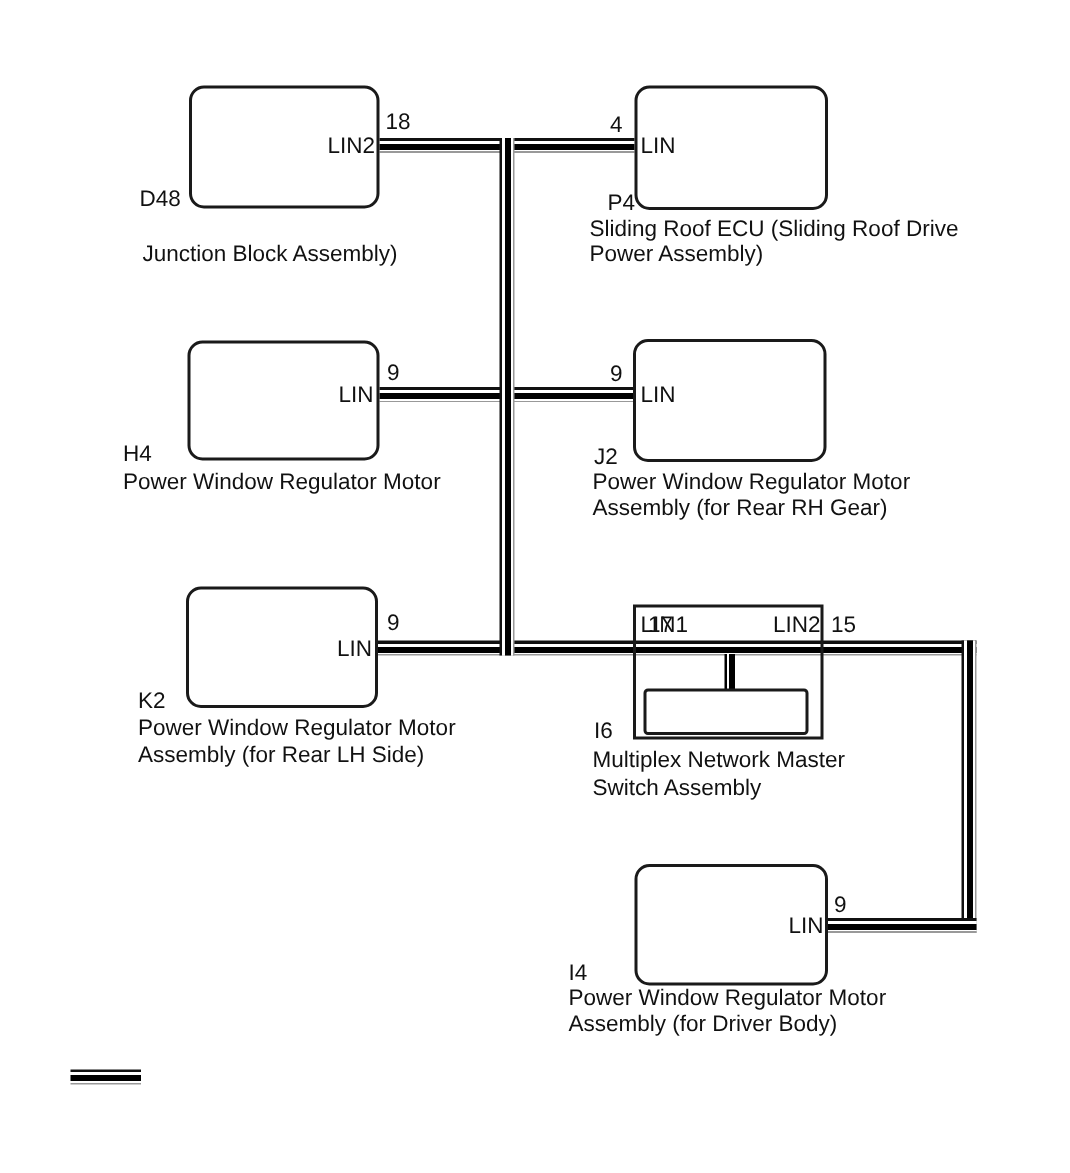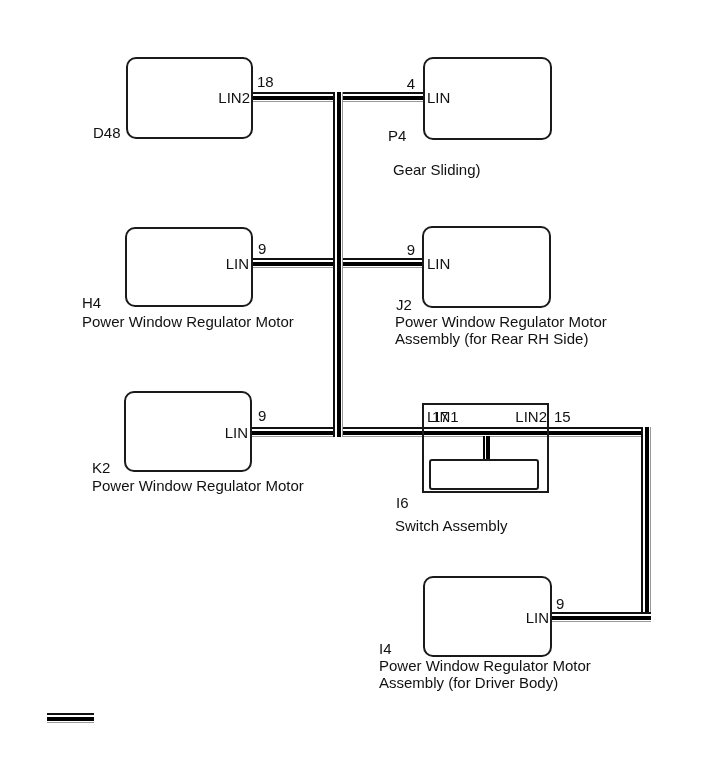--- a/index.html
+++ b/index.html
@@ -76,47 +76,51 @@
   <div class="box rounded" style="left:125px; top:227px; width:128px; height:80px;"></div>
   <div class="box rounded" style="left:422px; top:226px; width:129px; height:82px;"></div>
   <div class="box rounded" style="left:124px; top:391px; width:128px; height:81px;"></div>
   <div class="box transparent" style="left:422px; top:403px; width:127px; height:90px;"></div>
   <div class="box" style="left:429px; top:459px; width:110px; height:31px; border-radius:3px;"></div>
   <div class="box rounded" style="left:423px; top:576px; width:129px; height:81px;"></div>
 
   <div class="lbl right" style="left:160px; top:90px; width:90px;">LIN2</div>
   <div class="lbl" style="left:257px; top:74px;">18</div>
   <div class="lbl" style="left:93px; top:125px;">D48</div>
+  <div class="lbl cap" style="left:95px; top:162px;">Junction Block Assembly)</div>
 
   <div class="lbl" style="left:427px; top:90px;">LIN</div>
   <div class="lbl right" style="left:385px; top:76px; width:30px;">4</div>
-  <div class="lbl" style="left:388px; top:128px;">P4</div>
-  <div class="lbl cap" style="left:393px; top:162px;">Gear Sliding)</div>
+  <div class="lbl" style="left:405px; top:128px;">P4</div>
+  <div class="lbl cap" style="left:393px; top:145px;">Sliding Roof ECU (Sliding Roof Drive</div>
+  <div class="lbl cap" style="left:393px; top:162px;">Power Assembly)</div>
 
   <div class="lbl right" style="left:159px; top:256px; width:90px;">LIN</div>
   <div class="lbl" style="left:258px; top:241px;">9</div>
   <div class="lbl" style="left:82px; top:295px;">H4</div>
   <div class="lbl cap" style="left:82px; top:314px;">Power Window Regulator Motor</div>
 
   <div class="lbl" style="left:427px; top:256px;">LIN</div>
   <div class="lbl right" style="left:385px; top:242px; width:30px;">9</div>
   <div class="lbl" style="left:396px; top:297px;">J2</div>
   <div class="lbl cap" style="left:395px; top:314px;">Power Window Regulator Motor</div>
-  <div class="lbl cap" style="left:395px; top:331px;">Assembly (for Rear RH Side)</div>
+  <div class="lbl cap" style="left:395px; top:331px;">Assembly (for Rear RH Gear)</div>
 
   <div class="lbl right" style="left:158px; top:425px; width:90px;">LIN</div>
   <div class="lbl" style="left:258px; top:408px;">9</div>
   <div class="lbl" style="left:92px; top:460px;">K2</div>
   <div class="lbl cap" style="left:92px; top:478px;">Power Window Regulator Motor</div>
+  <div class="lbl cap" style="left:92px; top:496px;">Assembly (for Rear LH Side)</div>
 
   <div class="lbl right" style="left:384px; top:409px; width:16px;margin-left:48px;">17</div>
   <div class="lbl" style="left:427px; top:409px;">LIN1</div>
   <div class="lbl right" style="left:502px; top:409px; width:45px;">LIN2</div>
   <div class="lbl" style="left:554px; top:409px;">15</div>
-  <div class="lbl" style="left:396px; top:480px;margin-top:15px;">I6</div>
+  <div class="lbl" style="left:396px; top:480px;">I6</div>
+  <div class="lbl cap" style="left:395px; top:499px;">Multiplex Network Master</div>
   <div class="lbl cap" style="left:395px; top:518px;">Switch Assembly</div>
 
   <div class="lbl right" style="left:459px; top:610px; width:90px;">LIN</div>
   <div class="lbl" style="left:556px; top:596px;">9</div>
   <div class="lbl" style="left:379px; top:641px;">I4</div>
   <div class="lbl cap" style="left:379px; top:658px;">Power Window Regulator Motor</div>
   <div class="lbl cap" style="left:379px; top:675px;">Assembly (for Driver Body)</div>
 
   <div class="wire-h" style="left:47px; top:713px; width:47px;"></div>
 

